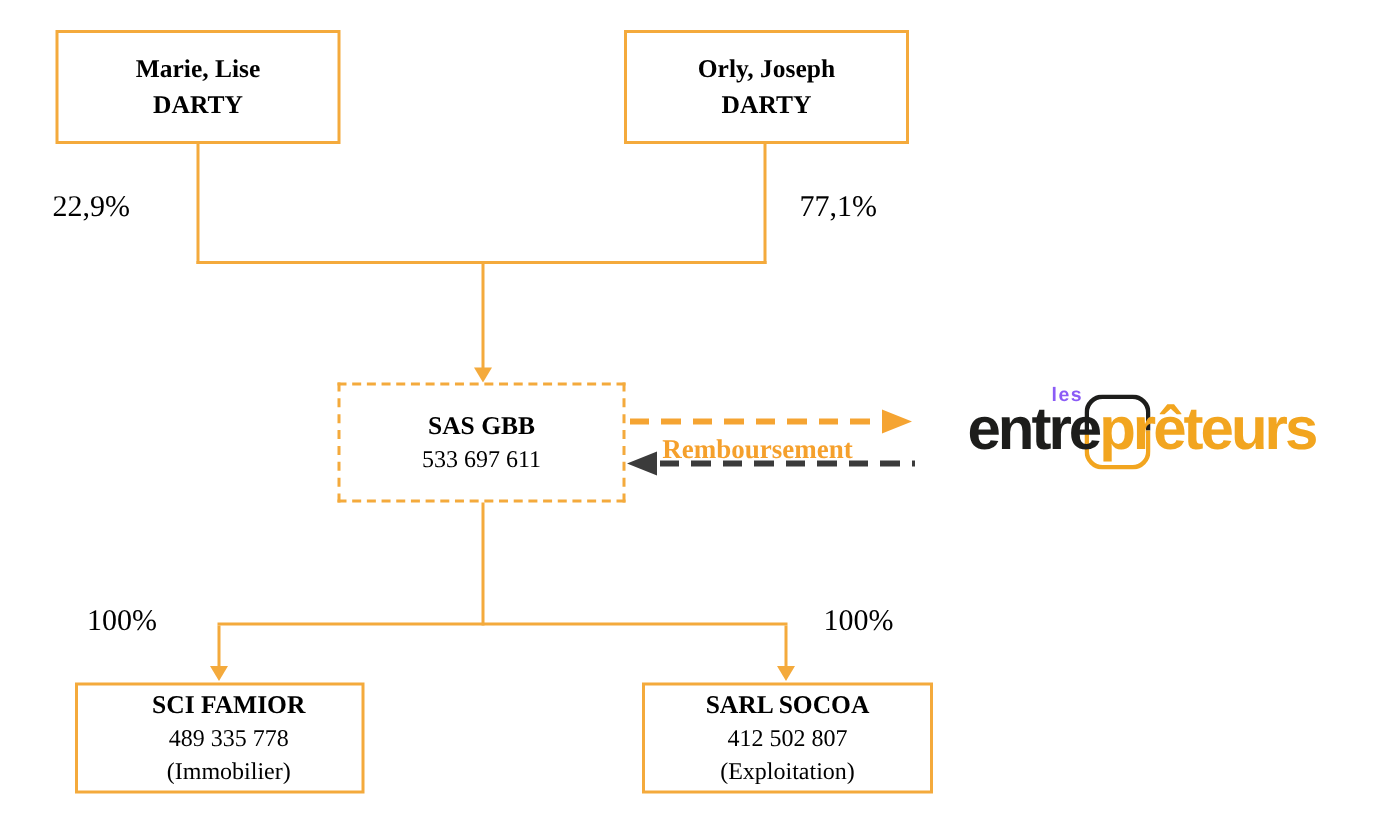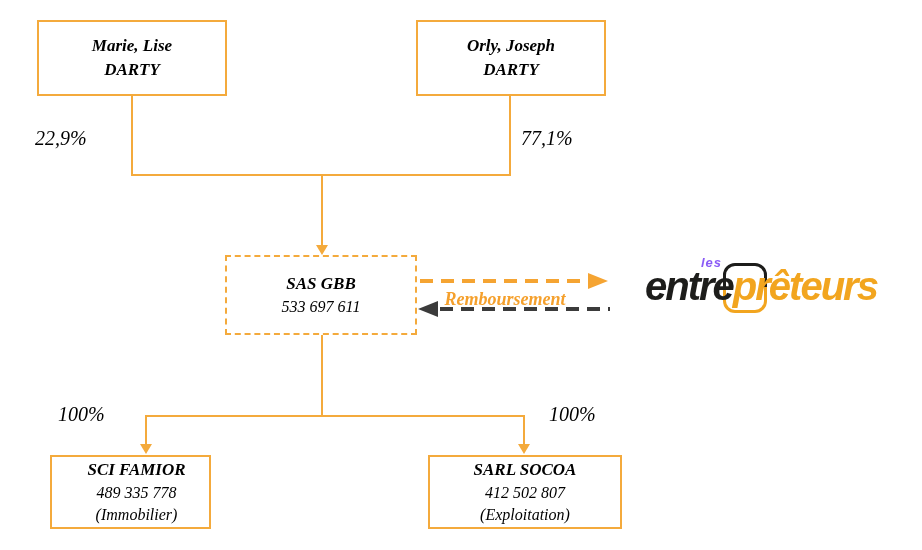--- a/index.html
+++ b/index.html
@@ -1,17 +1,17 @@
 <!DOCTYPE html>
 <html><head>
 <meta charset="utf-8">
 <style>
   html,body{margin:0;padding:0;background:#fff;}
   .canvas{position:relative;width:922px;height:550px;background:#ffffff;overflow:hidden;
-          font-family:"Liberation Serif", serif;color:#000;font-style:italic;}
+          font-family:"Liberation Serif", serif;color:#000;}
 
   
   .box{position:absolute;background:#fff;border:2px solid #F4AA3C;
        display:flex;flex-direction:column;justify-content:center;align-items:center;
        text-align:center;box-sizing:border-box;}
   .box--dashed{border-style:dashed;}
   .box .name{font-weight:bold;font-size:17px;line-height:1.4;}
   .box .sub{font-size:16px;line-height:1.4;}
 
   
@@ -59,21 +59,21 @@
   <div class="box" style="left:37px;top:20px;width:190px;height:76px;">
     <div class="name">Marie, Lise</div>
     <div class="name">DARTY</div>
   </div>
   <div class="box" style="left:416px;top:20px;width:190px;height:76px;">
     <div class="name">Orly, Joseph</div>
     <div class="name">DARTY</div>
   </div>
 
   <div class="pct" style="left:35px;top:127px;">22,9%</div>
-  <div class="pct" style="left:521px;top:127px;">77,1%</div>
+  <div class="pct" style="left:533px;top:127px;">77,1%</div>
 
   <div class="line" style="left:131px;top:96px;width:2px;height:80px;"></div>
   <div class="line" style="left:509px;top:96px;width:2px;height:80px;"></div>
   <div class="line" style="left:131px;top:174px;width:380px;height:2px;"></div>
   <div class="line" style="left:321px;top:176px;width:2px;height:70px;"></div>
   <div class="arrow-down" style="left:316px;top:245px;"></div>
 
   <div class="box box--dashed" style="left:225px;top:255px;width:192px;height:80px;align-items:center;">
     <div class="name">SAS GBB</div>
     <div class="sub">533 697 611</div>
@@ -96,21 +96,21 @@
   <div class="line" style="left:321px;top:335px;width:2px;height:82px;"></div>
   <div class="line" style="left:145px;top:415px;width:380px;height:2px;"></div>
   <div class="line" style="left:145px;top:417px;width:2px;height:28px;"></div>
   <div class="line" style="left:523px;top:417px;width:2px;height:28px;"></div>
   <div class="arrow-down" style="left:140px;top:444px;"></div>
   <div class="arrow-down" style="left:518px;top:444px;"></div>
 
   <div class="pct" style="left:58px;top:403px;">100%</div>
   <div class="pct" style="left:549px;top:403px;">100%</div>
 
-  <div class="box" style="left:50px;top:455px;width:161px;height:74px;padding-left:12px;">
+  <div class="box" style="left:50px;top:455px;width:193px;height:74px;padding-left:12px;">
     <div class="name">SCI FAMIOR</div>
     <div class="sub">489 335 778</div>
     <div class="sub">(Immobilier)</div>
   </div>
   <div class="box" style="left:428px;top:455px;width:194px;height:74px;">
     <div class="name">SARL SOCOA</div>
     <div class="sub">412 502 807</div>
     <div class="sub">(Exploitation)</div>
   </div>
 

